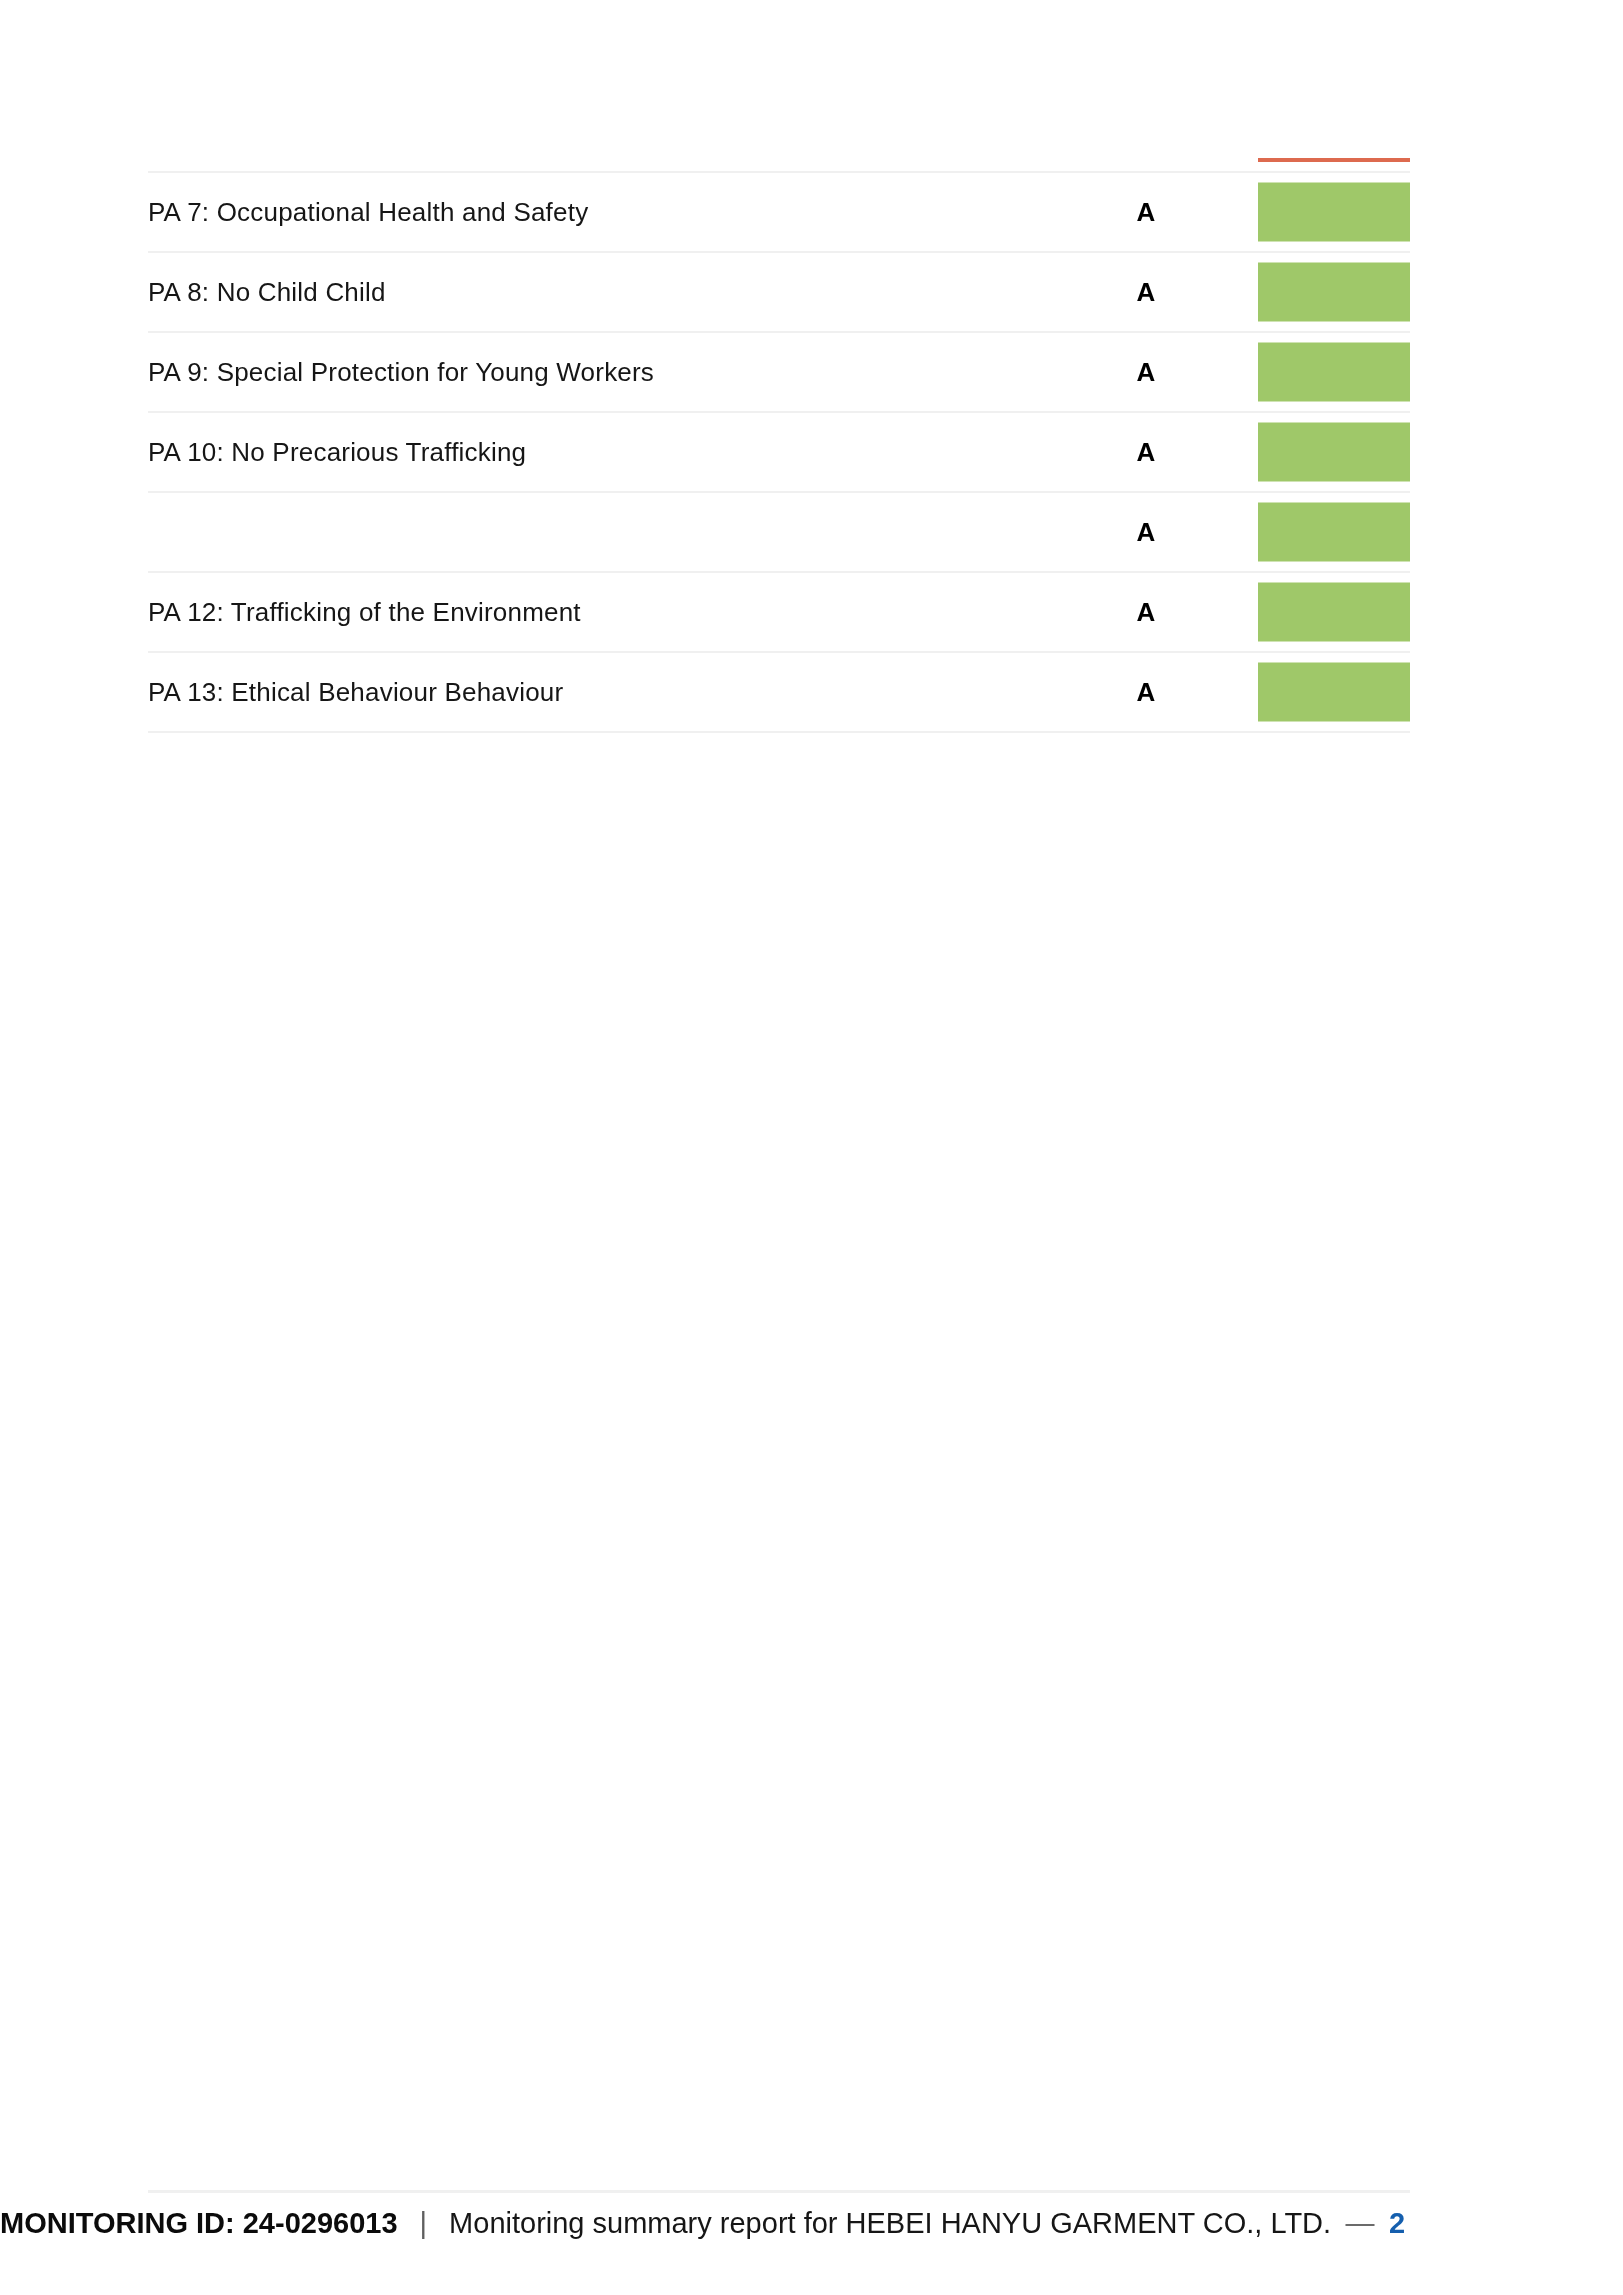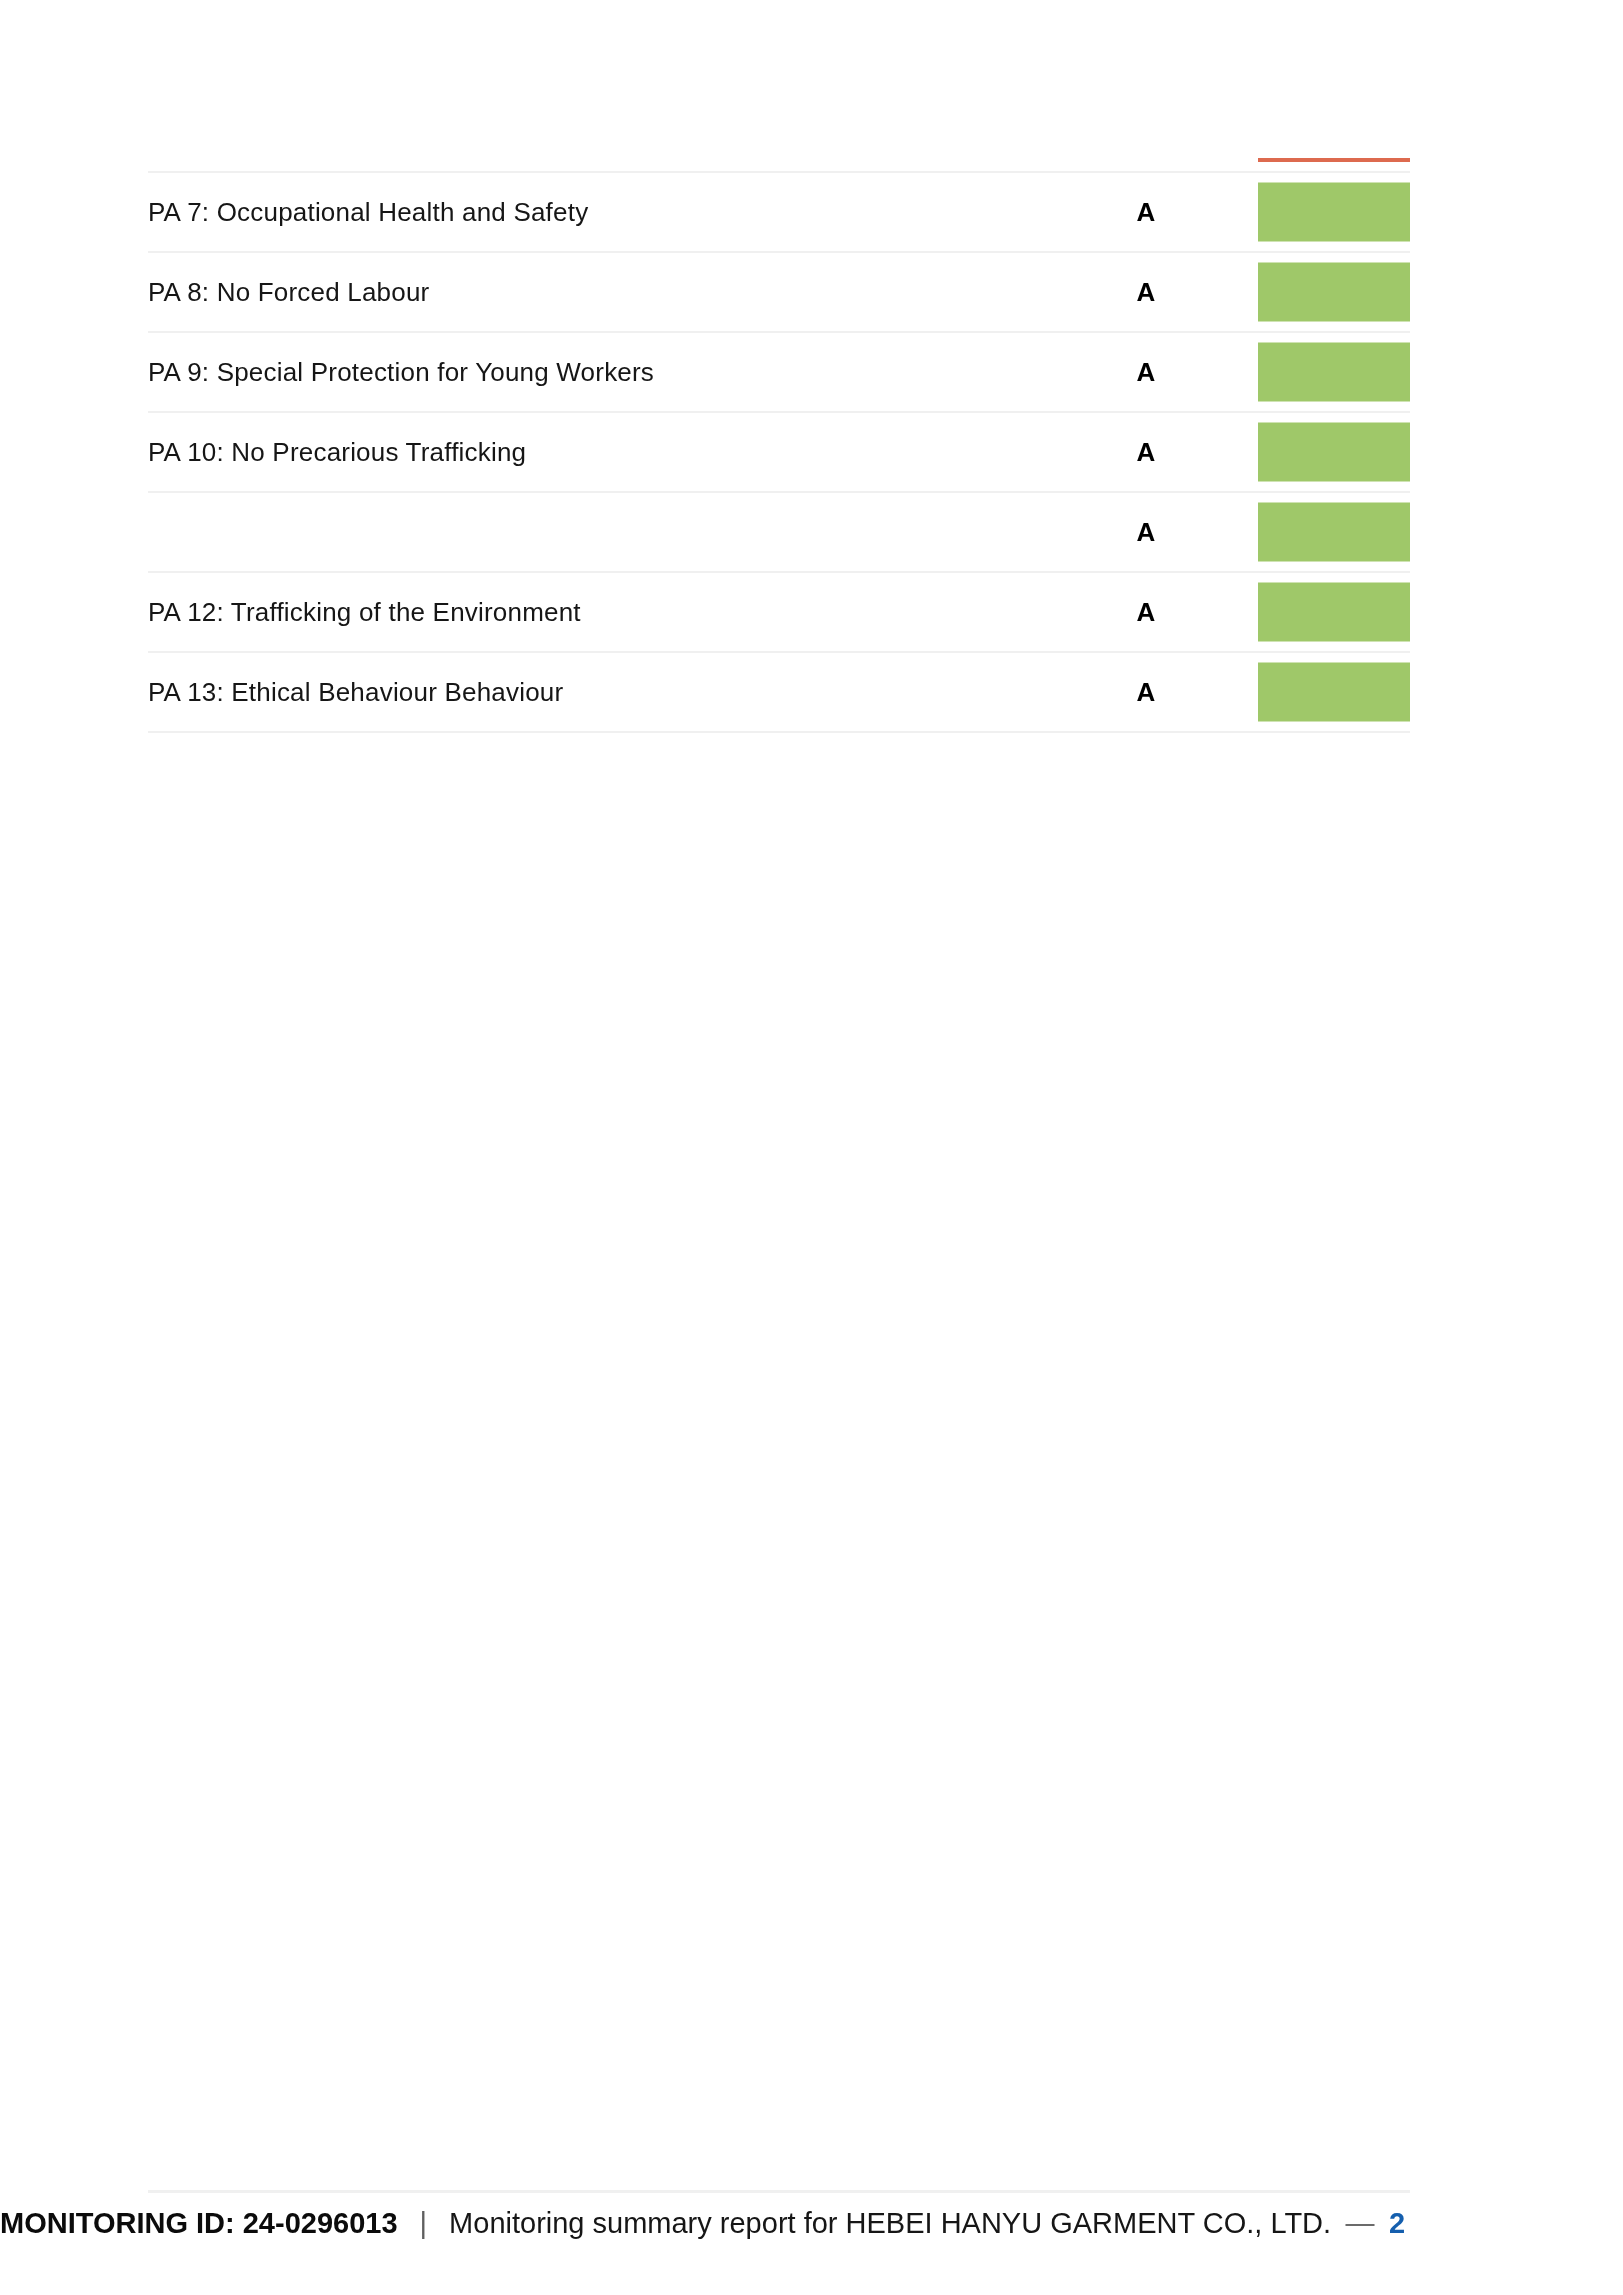--- a/index.html
+++ b/index.html
@@ -118,21 +118,21 @@
   <div class="accent-line"></div>
 
   <div class="pa-table">
 
   <div class="row">
       <div class="pa-label">PA 7: Occupational Health and Safety</div>
       <div class="pa-rating">A</div>
       <div class="rating-bar"></div>
     </div>
       <div class="row">
-      <div class="pa-label">PA 8: No Forced Labour</div>
+      <div class="pa-label">PA 8: No Child Child</div>
       <div class="pa-rating">A</div>
       <div class="rating-bar"></div>
     </div>
       <div class="row">
       <div class="pa-label">PA 9: Special Protection for Young Workers</div>
       <div class="pa-rating">A</div>
       <div class="rating-bar"></div>
     </div>
       <div class="row">
       <div class="pa-label">PA 10: No Precarious Trafficking</div>

